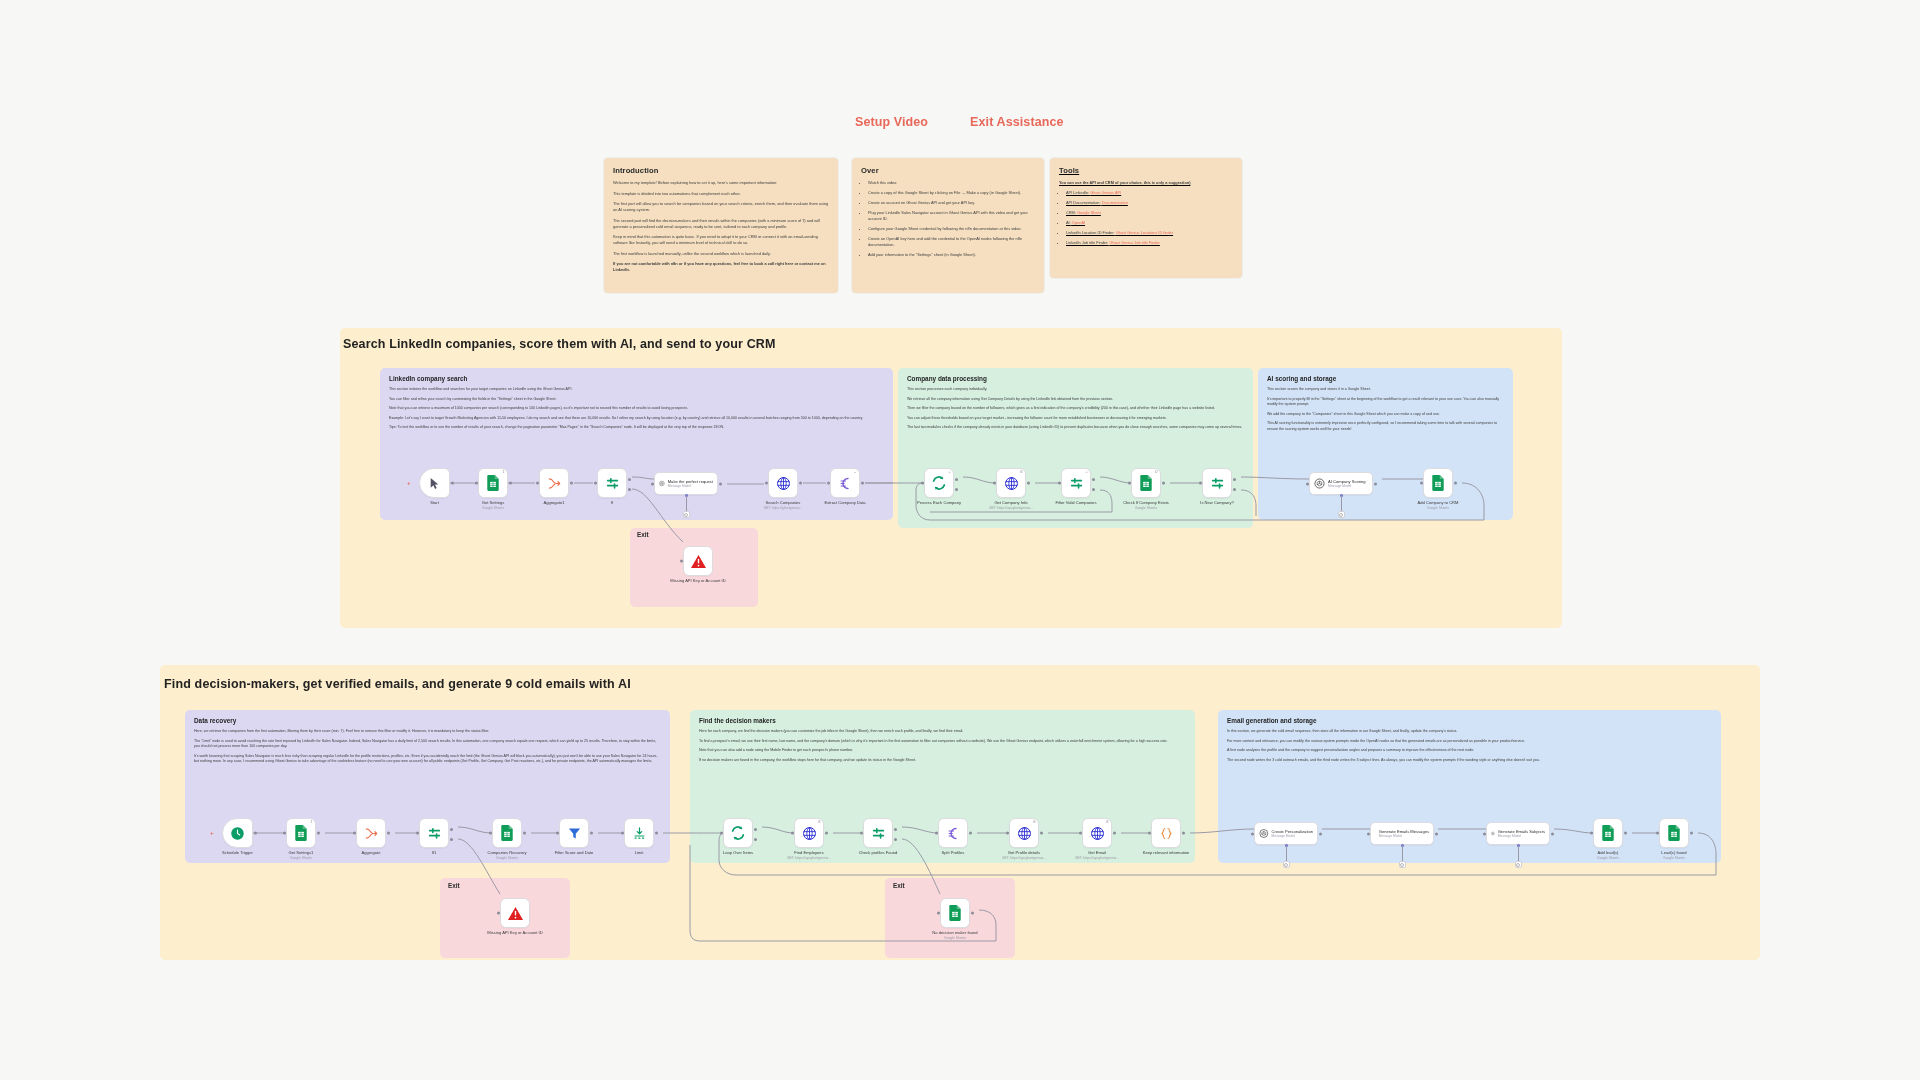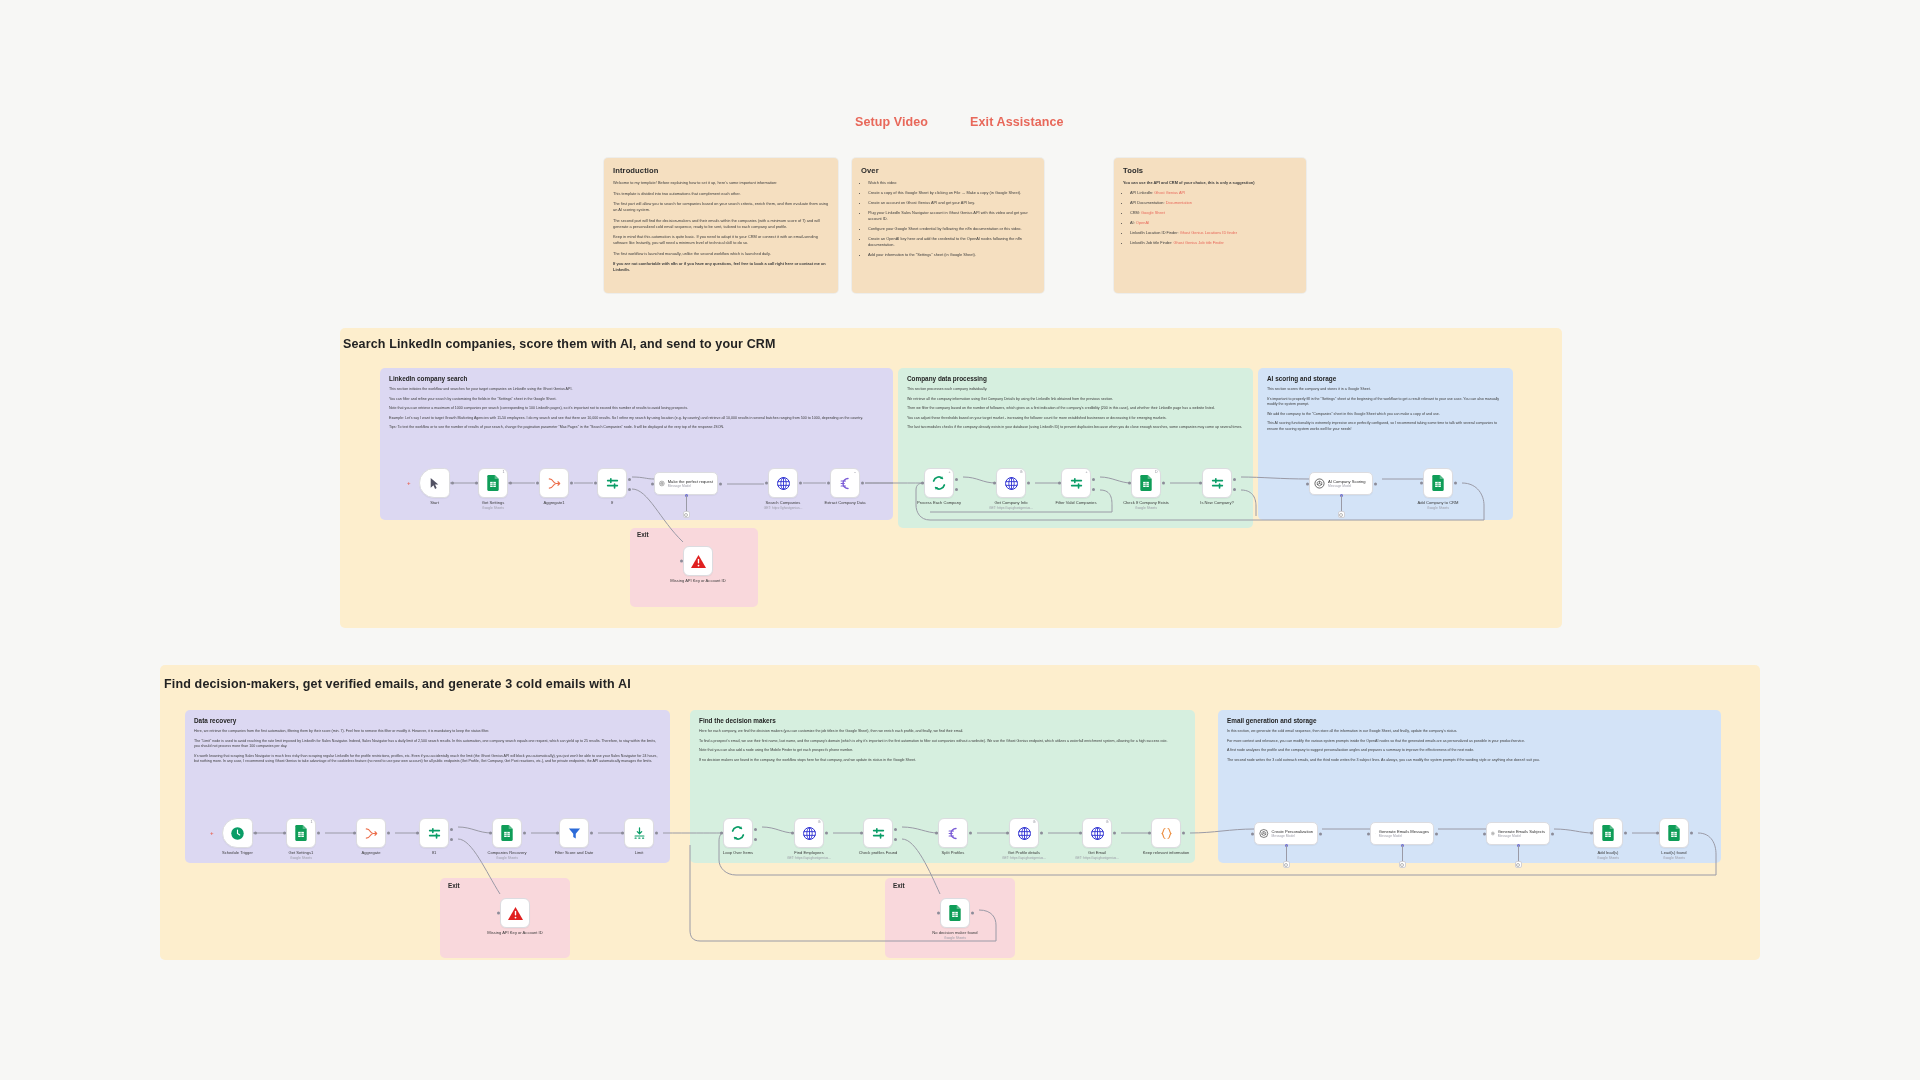--- a/index.html
+++ b/index.html
@@ -145,21 +145,21 @@
       <li class="lk">Watch this video</li>
       <li>Create a copy of this Google Sheet by clicking on File → Make a copy (in Google Sheet).</li>
       <li>Create an account on Ghost Genius API and get your API key.</li>
       <li>Plug your LinkedIn Sales Navigator account in Ghost Genius API with this video and get your account ID.</li>
       <li>Configure your Google Sheet credential by following the n8n documentation or this video.</li>
       <li>Create an OpenAI key here and add the credential to the OpenAI nodes following the n8n documentation.</li>
       <li>Add your information to the "Settings" sheet (in Google Sheet).</li>
     </ul>
   </div>
 
-  <div class="sticky" style="left:1114px; top:158px; width:192px; height:135px;">
+  <div class="sticky" style="left:1050px; top:158px; width:192px; height:120px;text-decoration:underline;">
     <h3>Tools</h3>
     <div class="lead bold">You can use the API and CRM of your choice, this is only a suggestion)</div>
     <ul>
       <li><span>API LinkedIn:</span> <span class="lk">Ghost Genius API</span></li>
       <li><span>API Documentation:</span> <span class="lk">Documentation</span></li>
       <li><span>CRM:</span> <span class="lk">Google Sheet</span></li>
       <li><span>AI:</span> <span class="lk">OpenAI</span></li>
       <li><span>LinkedIn Location ID Finder:</span> <span class="lk">Ghost Genius Locations ID finder</span></li>
       <li><span>LinkedIn Job title Finder:</span> <span class="lk">Ghost Genius Job title Finder</span></li>
     </ul>
@@ -444,21 +444,21 @@
           <rect x="7" y="18" width="10" height="1" fill="#0f9d58"></rect>
           <rect x="11.5" y="12" width="1" height="9" fill="#0f9d58"></rect>
         </svg>
       <span class="port l"></span>
         <span class="port r"></span>
     </div>
     <div class="node-label"><span>Add Company to CRM</span><span class="sub">Google Sheets</span></div>
   </div>
 
   <div class="section" style="left:160px; top:665px; width:1600px; height:295px;"></div>
-  <div class="section-title" style="left:164px; top:677px;">Find decision-makers, get verified emails, and generate 3 cold emails with AI</div>
+  <div class="section-title" style="left:164px; top:677px;">Find decision-makers, get verified emails, and generate 9 cold emails with AI</div>
 
   <div class="group g-purple" style="left:185px; top:710px; width:485px; height:153px;">
     <h4>Data recovery</h4>
     <p>Here, we retrieve the companies from the first automation, filtering them by their score (min. 7). Feel free to remove this filter or modify it. However, it is mandatory to keep the status filter.</p>
     <p>The "Limit" node is used to avoid reaching the rate limit imposed by LinkedIn for Sales Navigator. Indeed, Sales Navigator has a daily limit of 2,500 search results. In this automation, one company search equals one request, which can yield up to 25 results. Therefore, to stay within the limits, you should not process more than 100 companies per day.</p>
     <p>It's worth knowing that scraping Sales Navigator is much less risky than scraping regular LinkedIn for the profile restrictions, profiles, etc. Even if you accidentally reach the limit (the Ghost Genius API will block you automatically), you just won't be able to use your Sales Navigator for 24 hours, but nothing more. In any case, I recommend using Ghost Genius to take advantage of the cookieless feature (no need to use your own account) for all public endpoints (Get Profile, Get Company, Get Post reactions, etc.), and for private endpoints, the API automatically manages the limits.</p>
   </div>
 
   <div class="group g-green" style="left:690px; top:710px; width:505px; height:153px;">
     <h4>Find the decision makers</h4>

